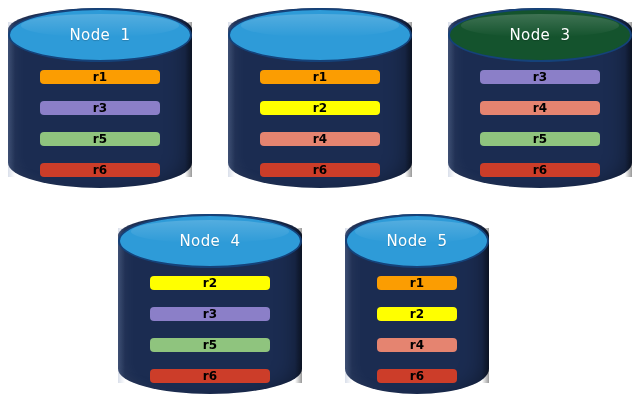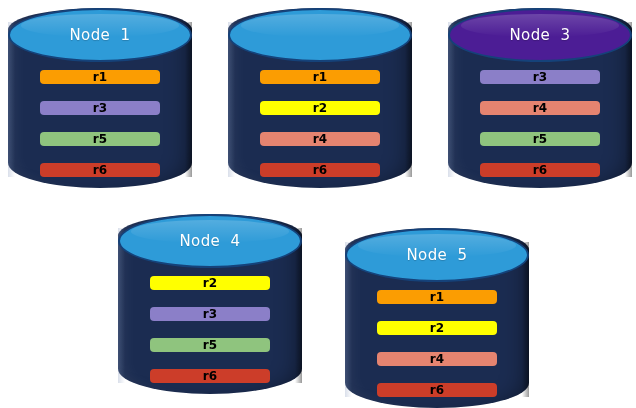--- a/index.html
+++ b/index.html
@@ -141,21 +141,21 @@
         <div class="replica" style="background: rgb(251, 157, 2); color: rgb(0, 0, 0);">r1</div>
         <div class="replica" style="background: rgb(255, 255, 0); color: rgb(0, 0, 0);">r2</div>
         <div class="replica" style="background: rgb(229, 132, 112); color: rgb(0, 0, 0);">r4</div>
         <div class="replica" style="background: rgb(204, 61, 41); color: rgb(0, 0, 0);">r6</div>
       </div>
     </div>
     <div class="node" style="left: 448px; top: 8px; width: 184px; height: 180px;">
       <div class="node-body" style="background: rgb(27, 44, 81);"></div>
       <div class="node-rim-l"></div>
       <div class="node-rim-r"></div>
-      <div class="node-top" style="background: #4c1d95; border-color: rgb(21, 66, 122); top: 0px; height: 54px;">
+      <div class="node-top" style="background: #14532d; border-color: rgb(21, 66, 122); top: 0px; height: 54px;">
         <div class="node-top-gloss"></div>
         <div class="node-label" style="color: rgb(255, 255, 255);">Node  3</div>
       </div>
       <div class="replicas" style="top: 62px; padding-left: 32px; padding-right: 32px; box-sizing: border-box;">
         <div class="replica" style="background: rgb(139, 127, 200); color: rgb(0, 0, 0);">r3</div>
         <div class="replica" style="background: rgb(229, 132, 112); color: rgb(0, 0, 0);">r4</div>
         <div class="replica" style="background: rgb(143, 196, 126); color: rgb(0, 0, 0);">r5</div>
         <div class="replica" style="background: rgb(204, 61, 41); color: rgb(0, 0, 0);">r6</div>
       </div>
     </div>
@@ -167,21 +167,21 @@
         <div class="node-top-gloss"></div>
         <div class="node-label" style="color: rgb(255, 255, 255);">Node  4</div>
       </div>
       <div class="replicas" style="top: 62px; padding-left: 32px; padding-right: 32px; box-sizing: border-box;">
         <div class="replica" style="background: rgb(255, 255, 0); color: rgb(0, 0, 0);">r2</div>
         <div class="replica" style="background: rgb(139, 127, 200); color: rgb(0, 0, 0);">r3</div>
         <div class="replica" style="background: rgb(143, 196, 126); color: rgb(0, 0, 0);">r5</div>
         <div class="replica" style="background: rgb(204, 61, 41); color: rgb(0, 0, 0);">r6</div>
       </div>
     </div>
-    <div class="node" style="left: 345px; top: 228px; width: 184px; height: 180px;">
+    <div class="node" style="left: 345px; top: 214px; width: 144px; height: 180px;">
       <div class="node-body" style="background: rgb(27, 44, 81);"></div>
       <div class="node-rim-l"></div>
       <div class="node-rim-r"></div>
       <div class="node-top" style="background: rgb(46, 155, 216); border-color: rgb(21, 66, 122); top: 0px; height: 54px;">
         <div class="node-top-gloss"></div>
         <div class="node-label" style="color: rgb(255, 255, 255);">Node  5</div>
       </div>
       <div class="replicas" style="top: 62px; padding-left: 32px; padding-right: 32px; box-sizing: border-box;">
         <div class="replica" style="background: rgb(251, 157, 2); color: rgb(0, 0, 0);">r1</div>
         <div class="replica" style="background: rgb(255, 255, 0); color: rgb(0, 0, 0);">r2</div>

